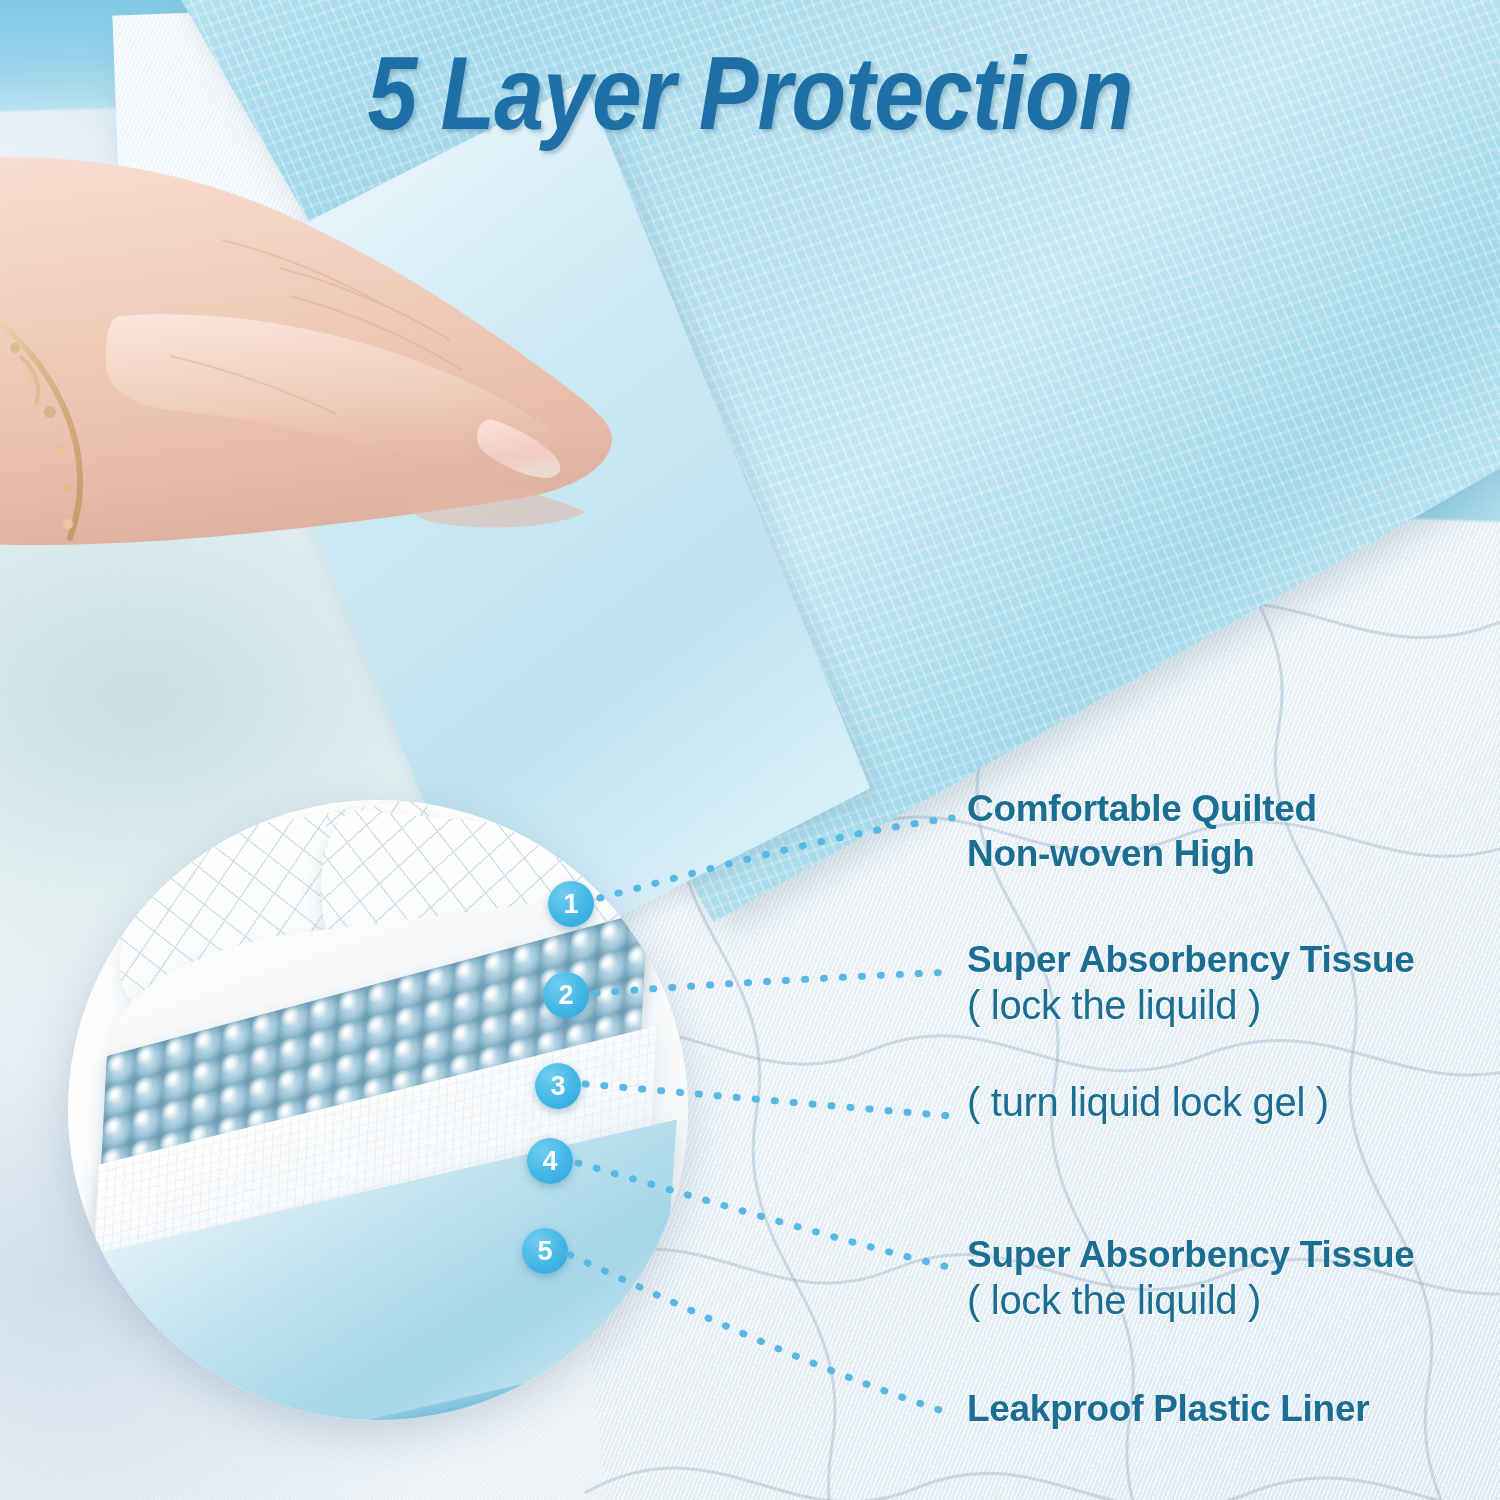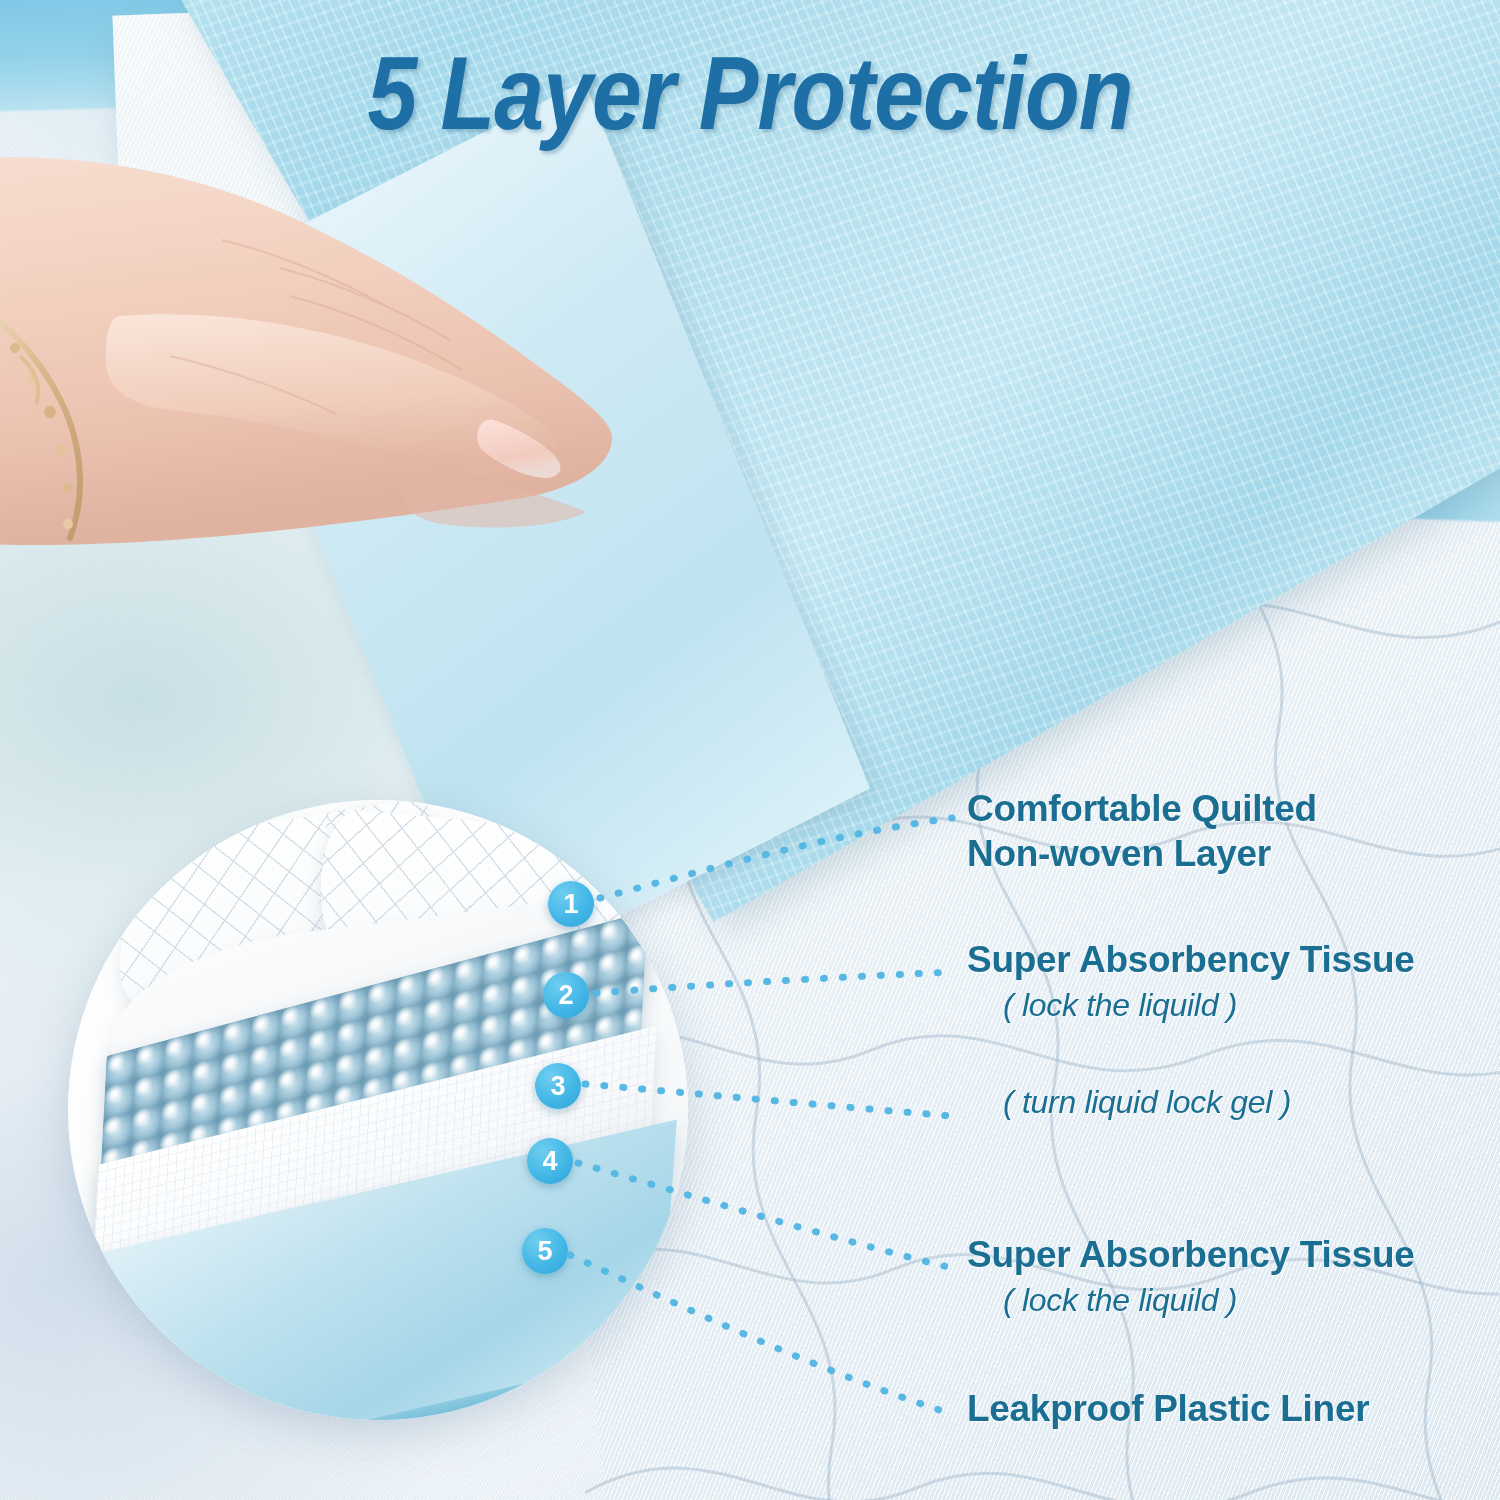--- a/index.html
+++ b/index.html
@@ -230,24 +230,23 @@
 
   
   .labels{position:absolute;left:963px;top:0;width:540px;height:1500px;}
   .lbl{position:absolute;left:4px;color:#1A6E92;}
   .lbl .main{
     font-weight:bold;font-size:37px;line-height:45px;
     letter-spacing:-.3px;
     text-shadow:1px 1px 2px rgba(255,255,255,.8);
   }
   .lbl .sub{
-    font-style:italic;font-size:32px;line-height:46px;
+    font-size:40px;line-height:46px;
     letter-spacing:-.3px;
     text-shadow:1px 1px 2px rgba(255,255,255,.8);
-    margin-left:36px;
   }
   #lbl0{top:786px;}
   #lbl1{top:937px;}
   #lbl2{top:1079px;}
   #lbl3{top:1232px;}
   #lbl4{top:1386px;}
 </style>
 </head>
 <body>
 
@@ -374,21 +373,21 @@
     <path d="M596,993 C700,985 820,978 952,972"></path>
     <path d="M585,1084 C700,1094 830,1106 952,1116"></path>
     <path d="M578,1163 C700,1198 830,1238 952,1268"></path>
     <path d="M570,1255 C690,1310 820,1372 952,1414"></path>
   </svg>
 
   <div class="labels">
 
     <div class="lbl" id="lbl0">
       <div class="main">Comfortable Quilted</div>
-      <div class="main">Non-woven Layer</div>
+      <div class="main">Non-woven High</div>
     </div>
 
     <div class="lbl" id="lbl1">
       <div class="main">Super Absorbency Tissue</div>
       <div class="sub">( lock the liquild )</div>
     </div>
 
     <div class="lbl" id="lbl2">
       <div class="sub">( turn liquid lock gel )</div>
     </div>

